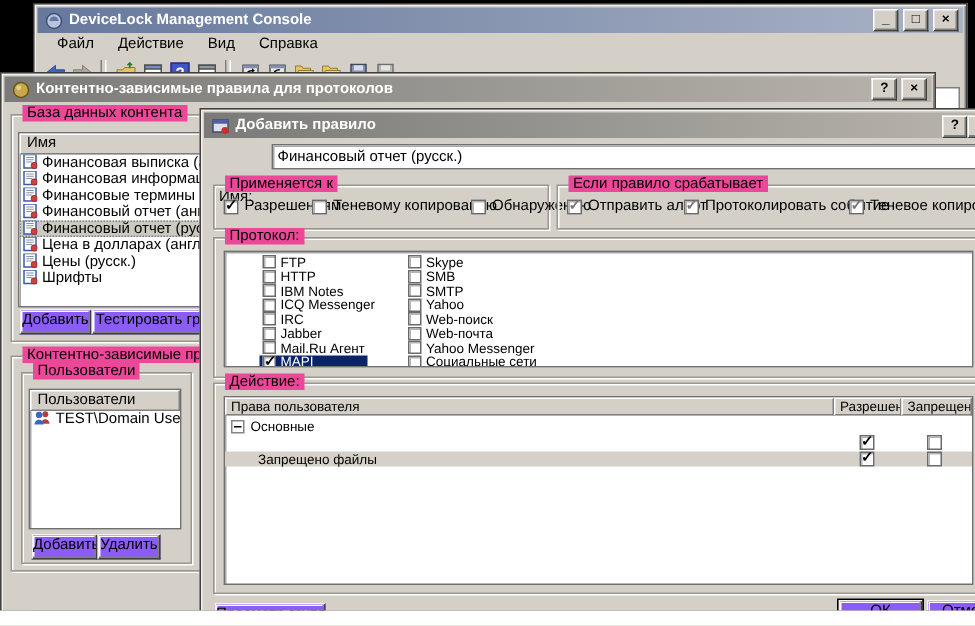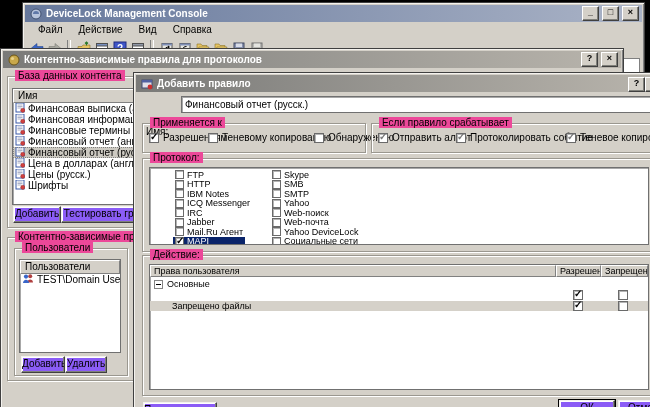--- a/index.html
+++ b/index.html
@@ -370,21 +370,21 @@
             <div class="prow">
                 <span class="cb"></span>
                 <span>Web-поиск</span>
               </div>
             <div class="prow">
                 <span class="cb"></span>
                 <span>Web-почта</span>
               </div>
             <div class="prow">
                 <span class="cb"></span>
-                <span>Yahoo DeviceLock</span>
+                <span>Yahoo Messenger</span>
               </div>
             <div class="prow">
                 <span class="cb"></span>
                 <span>Социальные сети</span>
               </div>
           </div>
         </div>
       </div>
 
       <div class="fs" style="left:7px;top:163px;width:512px;height:139px;">

